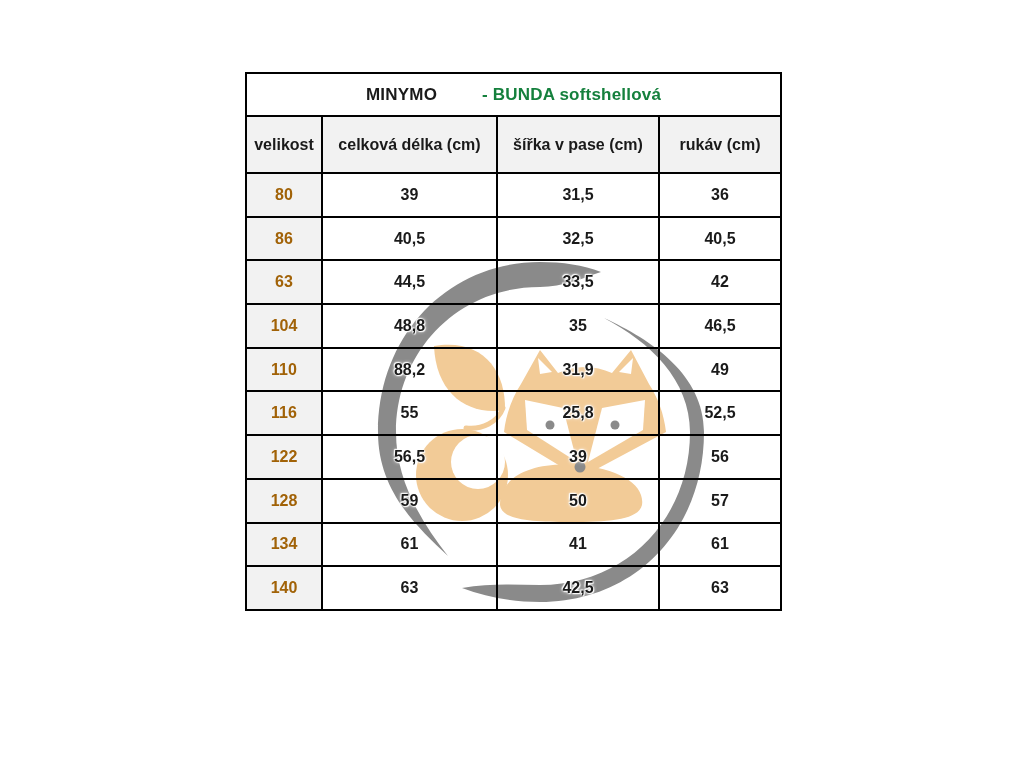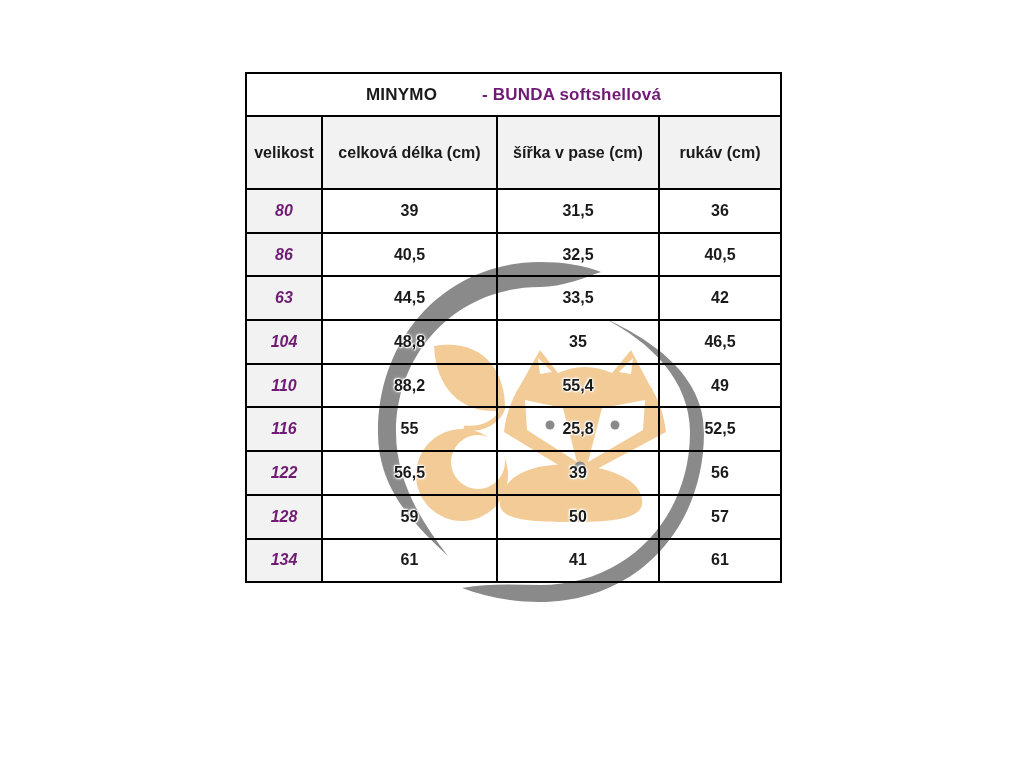--- a/index.html
+++ b/index.html
@@ -41,39 +41,38 @@
     vertical-align: middle;
     font-weight: bold;
     color: #1a1a1a;
   }
   tr.title-row { height: 43px; }
   tr.title-row th {
     background: #ffffff;
     font-size: 17px;
     letter-spacing: 0.2px;
   }
-  tr.title-row .orange { color: #701a75; margin-left: 40px; }
-  tr.header-row { height: 73px; }
+  tr.title-row .orange { color: #15803d; margin-left: 40px; }
+  tr.header-row { height: 57px; }
   tr.header-row th {
     background: #f2f2f2;
     font-size: 16px;
   }
   tbody tr { height: 43.7px; }
   tbody td {
     font-size: 16px;
     background: transparent;
     
     text-shadow: 0 0 2px #fff, 0 0 2px #fff, 0 0 4px #fff,
                  1px 1px 1px #fff, -1px -1px 1px #fff;
   }
   tbody td.size-col {
     background: #f2f2f2;
-    color: #701a75;
+    color: #a16207;
     text-shadow: none;
-    font-style: italic;
   }
 </style>
 </head>
 <body>
 
 <div class="page">
 
   <svg class="watermark" viewBox="0 0 1024 768" xmlns="http://www.w3.org/2000/svg">
 
     <g>
@@ -186,21 +185,21 @@
       </tr>
       <tr>
         <td class="size-col">104</td>
         <td>48,8</td>
         <td>35</td>
         <td>46,5</td>
       </tr>
       <tr>
         <td class="size-col">110</td>
         <td>88,2</td>
-        <td>55,4</td>
+        <td>31,9</td>
         <td>49</td>
       </tr>
       <tr>
         <td class="size-col">116</td>
         <td>55</td>
         <td>25,8</td>
         <td>52,5</td>
       </tr>
       <tr>
         <td class="size-col">122</td>
@@ -213,15 +212,21 @@
         <td>59</td>
         <td>50</td>
         <td>57</td>
       </tr>
       <tr>
         <td class="size-col">134</td>
         <td>61</td>
         <td>41</td>
         <td>61</td>
       </tr>
+      <tr>
+        <td class="size-col">140</td>
+        <td>63</td>
+        <td>42,5</td>
+        <td>63</td>
+      </tr>
     </tbody>
   </table>
 </div>
 
 </body></html>

